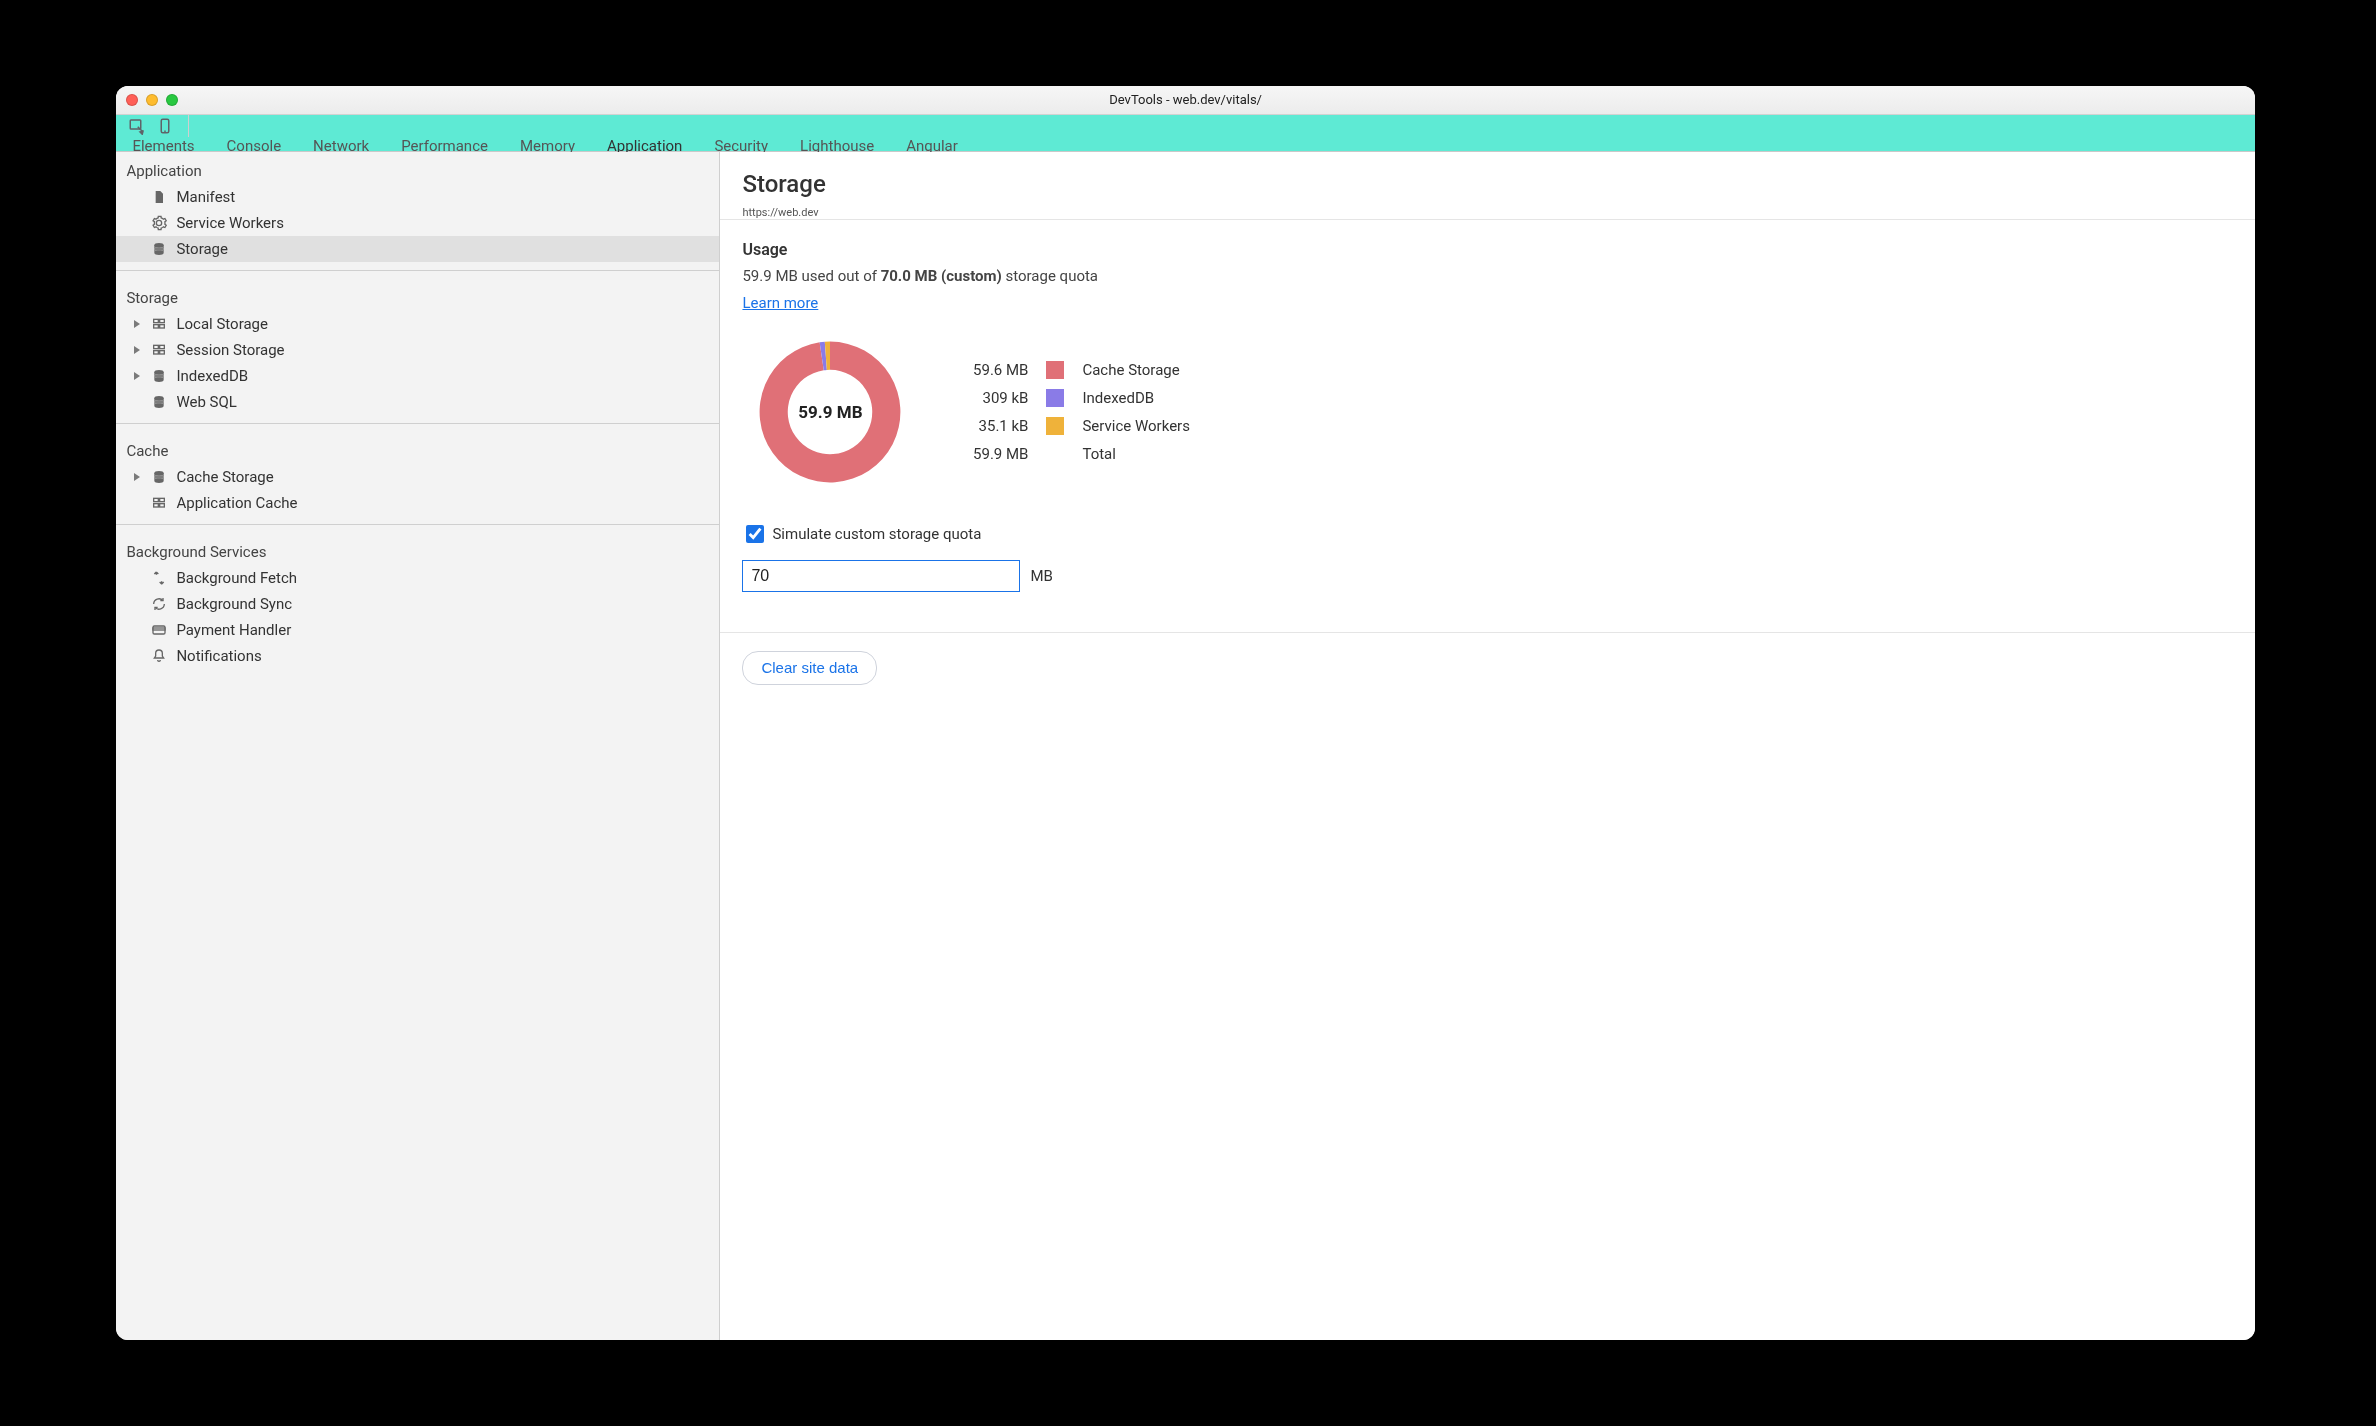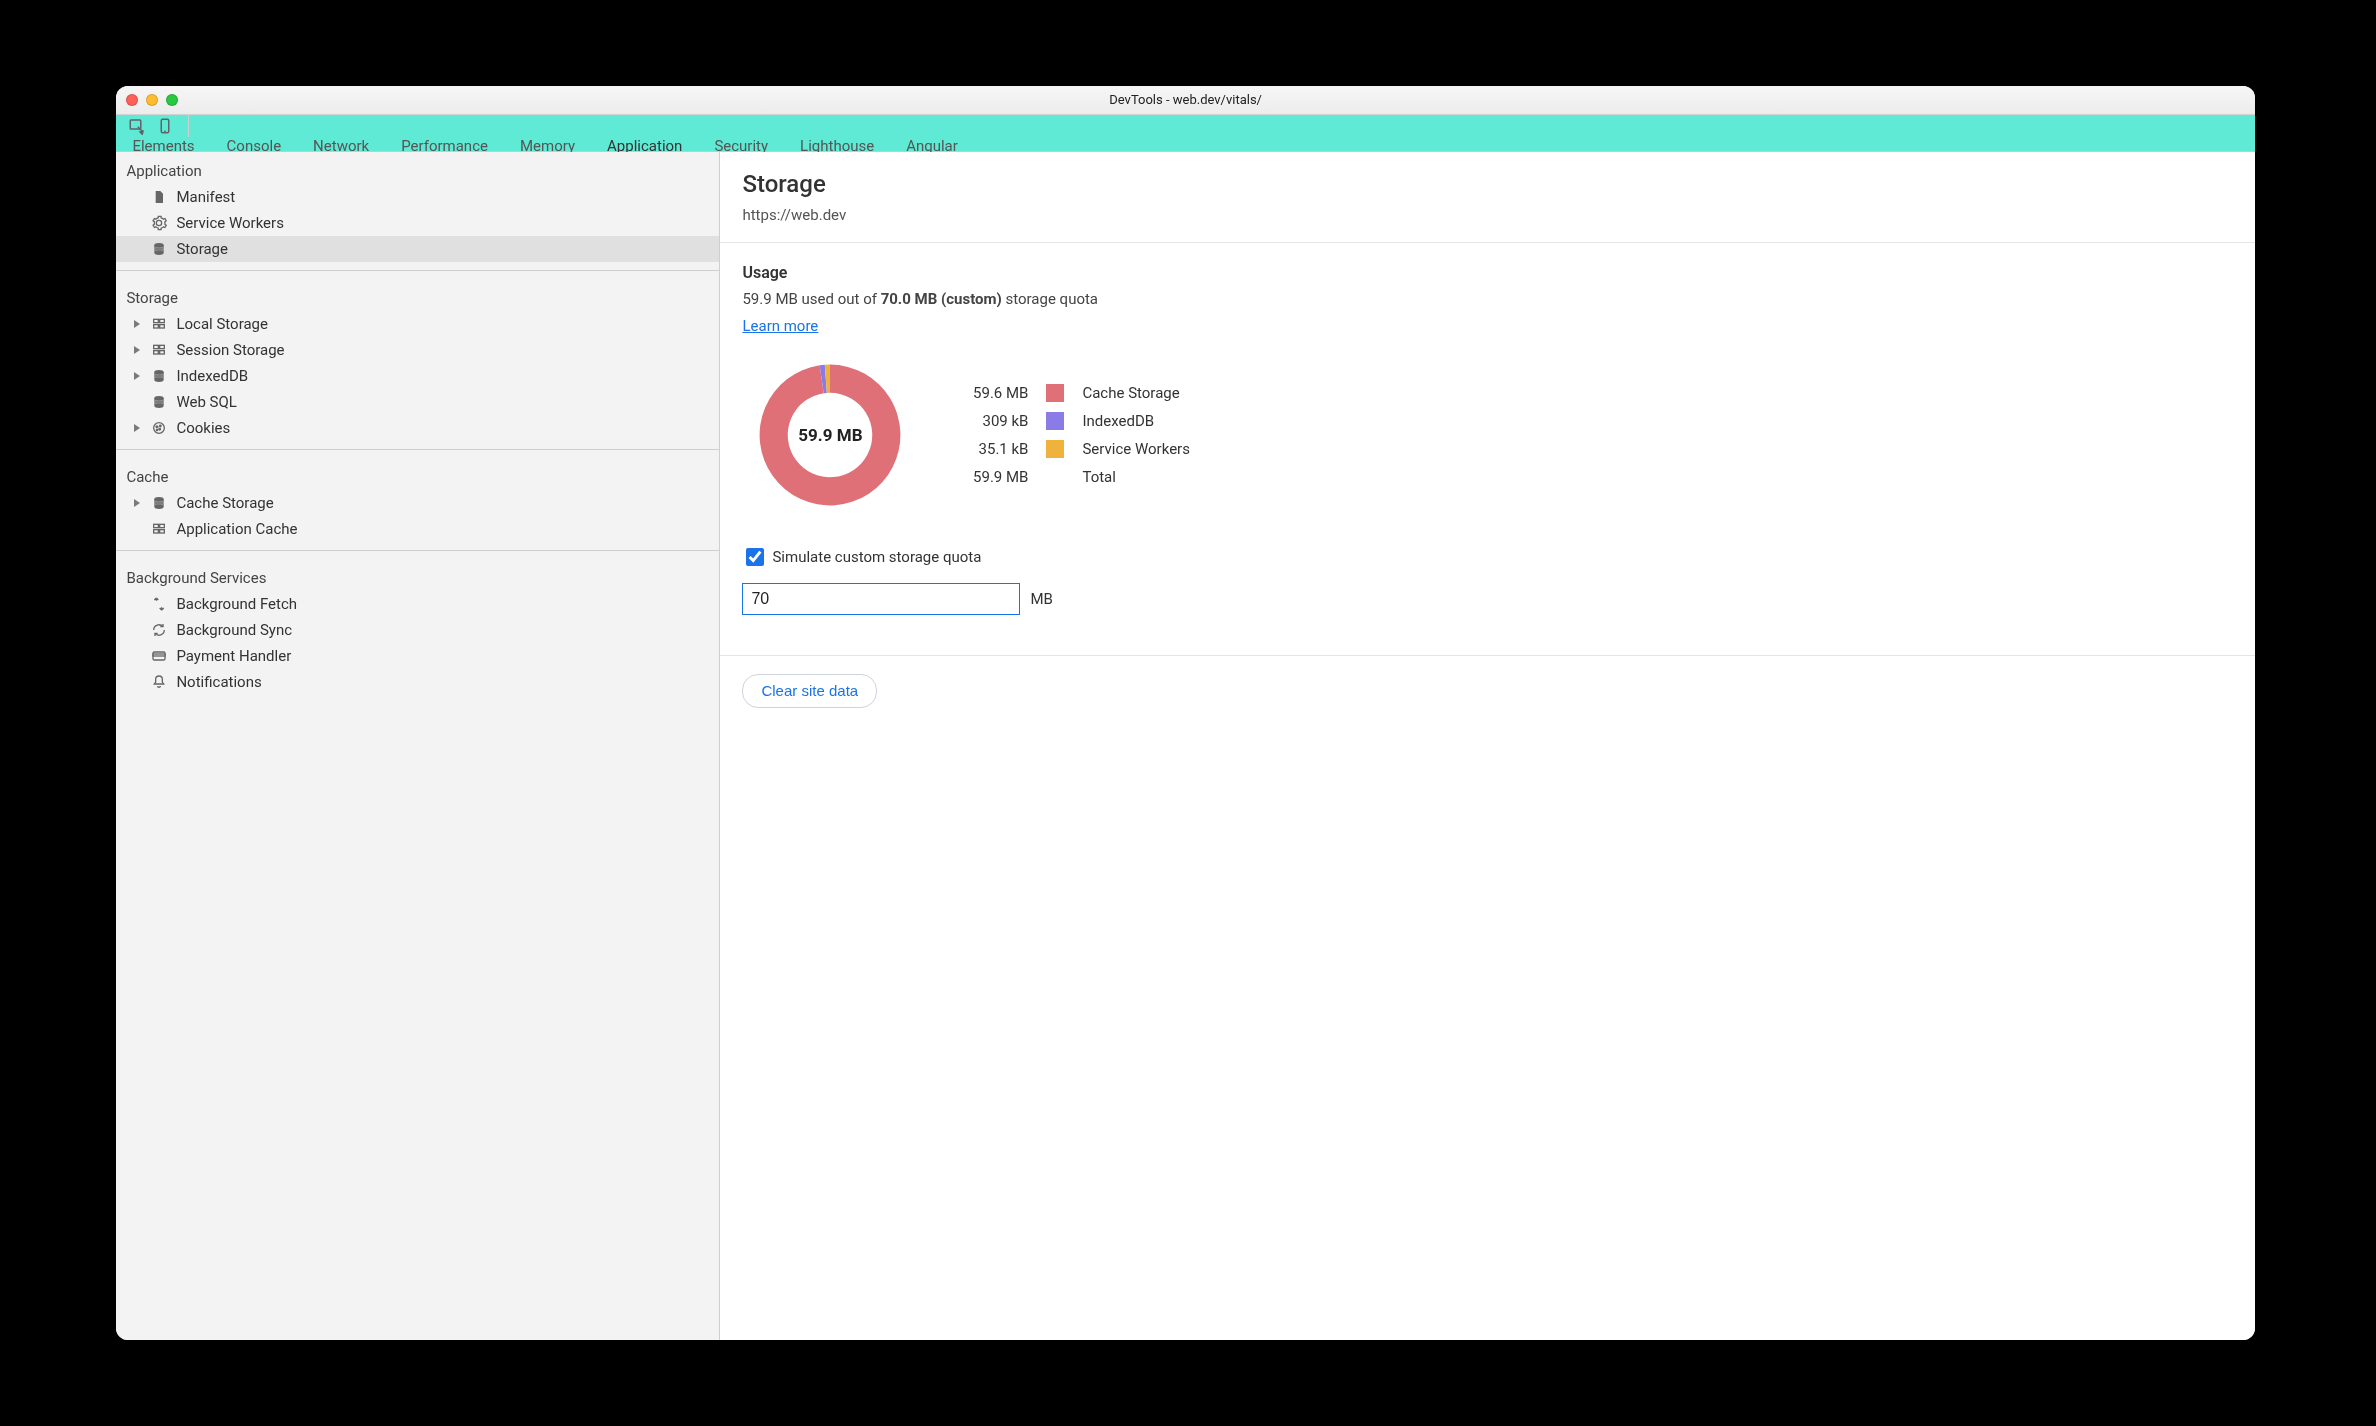--- a/index.html
+++ b/index.html
@@ -135,21 +135,21 @@
   
   .panel {
     flex:1; min-width:0;
     background: var(--panel-bg);
     overflow-y: auto;
   }
   .panel-inner { padding: 18px 22px 0 22px; }
   .h1 {
     font-size: 24px; color:#333; margin: 0 0 8px 0; font-weight: 500;
   }
-  .subtext { color:#555; font-size: 15px; margin-bottom: 18px; }
+  .subtext { color:#555; font-size: 11px; }
   .hr { height:1px; background:#e5e5e5; margin: 0 -22px 20px -22px; }
 
   .h2 { font-weight:600; font-size:16px; margin-bottom:8px; }
   .usage-line { font-size:15px; color:#444; margin-bottom:8px; }
   .usage-line b { font-weight:700; }
   .learn { color: var(--link); text-decoration: underline; font-size:15px; display:inline-block; margin-bottom:8px; }
 
   .chart-row { display:flex; align-items:center; gap: 40px; margin-top: 4px; flex-wrap:wrap; }
   .donut-wrap { position:relative; width: 176px; height: 176px; }
   .donut-label { position:absolute; inset:0; display:flex; align-items:center; justify-content:center; font-weight:700; font-size:17px; color:#222; }
@@ -339,37 +339,20 @@
             <span class="ticon">
               <svg width="16" height="16" viewBox="0 0 24 24" fill="none" stroke="currentColor" stroke-width="2">
                 <ellipse cx="12" cy="6" rx="7" ry="3" fill="currentColor" stroke="none"></ellipse>
                 <path d="M5 6v12c0 1.7 3.1 3 7 3s7-1.3 7-3V6" fill="currentColor" stroke="none"></path>
                 <ellipse cx="12" cy="12" rx="7" ry="3" fill="#f3f3f3" stroke="none"></ellipse>
                 <ellipse cx="12" cy="12" rx="7" ry="3" fill="currentColor" stroke="none" opacity="0.85"></ellipse>
               </svg>
             </span>
             <span>Web SQL</span>
           </div>
-          <div class="tree-item depth1">
-            <span class="caret">
-              <svg width="10" height="10" viewBox="0 0 10 10">
-                <path d="M2 1 L8 5 L2 9 Z" fill="#7a7a7a"></path>
-              </svg>
-            </span>
-            <span class="ticon">
-              <svg width="16" height="16" viewBox="0 0 24 24" fill="none" stroke="currentColor" stroke-width="2">
-                <circle cx="12" cy="12" r="8"></circle>
-                <circle cx="9" cy="10" r="1.3" fill="#f3f3f3"></circle>
-                <circle cx="14" cy="9" r="1.1" fill="#f3f3f3"></circle>
-                <circle cx="13" cy="14" r="1.2" fill="#f3f3f3"></circle>
-                <circle cx="9" cy="15" r="1" fill="#f3f3f3"></circle>
-              </svg>
-            </span>
-            <span>Cookies</span>
-          </div>
           <div class="divider"></div>
           <div class="section-title">Cache</div>
           <div class="tree-item depth1">
             <span class="caret">
               <svg width="10" height="10" viewBox="0 0 10 10">
                 <path d="M2 1 L8 5 L2 9 Z" fill="#7a7a7a"></path>
               </svg>
             </span>
             <span class="ticon">
               <svg width="16" height="16" viewBox="0 0 24 24" fill="none" stroke="currentColor" stroke-width="2">

